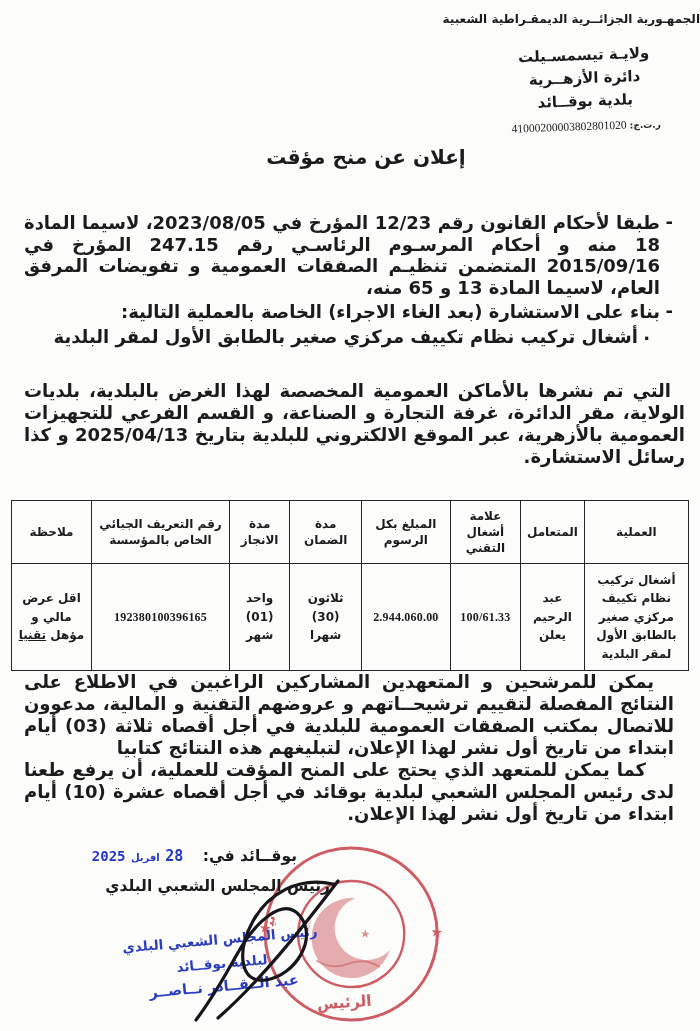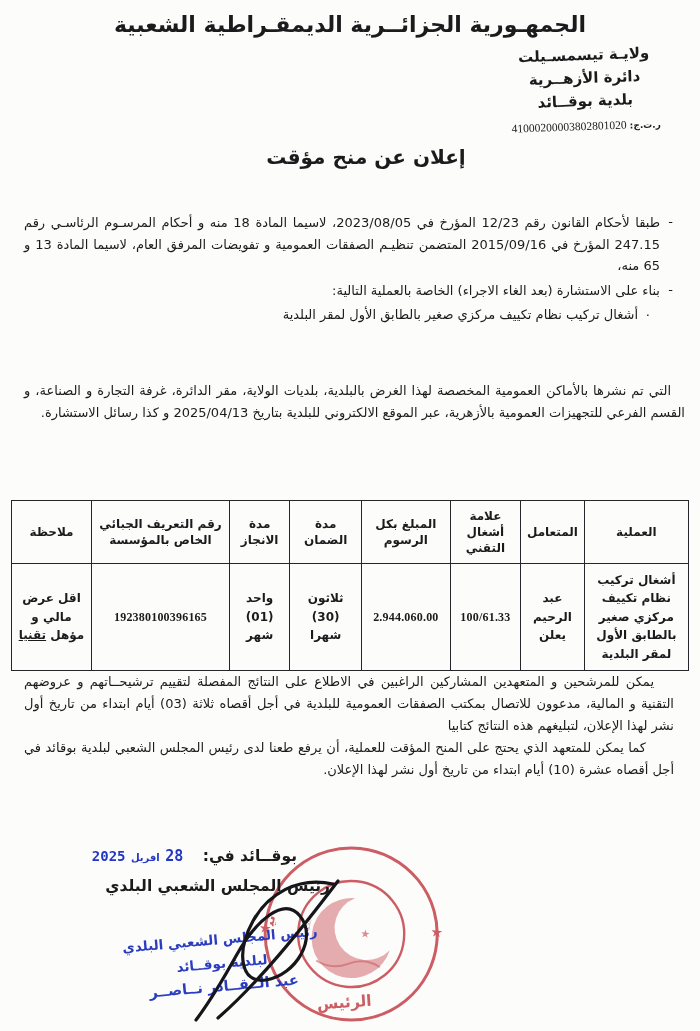--- a/index.html
+++ b/index.html
@@ -4,30 +4,30 @@
 <style>
   html,body{margin:0;padding:0;background:#ffffff;}
   .page{
     position:relative;width:700px;height:1031px;margin:0 auto;
     background:#fcfcfa;color:#1b1b1d;overflow:hidden;
     font-family:"DejaVu Sans",sans-serif;direction:rtl;
   }
   .abs{position:absolute;}
 
   
-  .republic{top:12px;left:0;right:0;text-align:center;font-size:22px;font-weight:bold;letter-spacing:.2px;}
+  .republic{top:12px;left:0;right:0;text-align:right;font-size:12px;font-weight:bold;letter-spacing:.2px;}
   .admin{top:44px;right:26px;width:178px;text-align:center;font-weight:bold;
          font-size:15px;line-height:23px;transform:rotate(-2deg);}
   .rc-line{font-size:9px;font-weight:bold;white-space:nowrap;margin-top:2px;}
   .rc-num{font-family:"Liberation Serif",serif;font-size:11.5px;font-weight:normal;letter-spacing:.3px;}
 
   .doc-title{top:145px;left:0;right:0;text-align:center;font-size:20px;font-weight:bold;transform:translateX(16px);}
 
   
-  .bodytxt{font-size:13px;font-weight:normal;line-height:21.5px;text-align:justify;}
+  .bodytxt{font-size:18px;font-weight:bold;line-height:21.5px;text-align:justify;}
   .preamble{top:212px;right:26px;left:24px;}
   .preamble ul{list-style:none;margin:0;padding:0;}
   .preamble li.b{position:relative;padding-right:14px;margin-bottom:3px;}
   .preamble li.b::before{content:"-";position:absolute;right:1px;top:-1px;}
   .preamble li.sub{position:relative;padding-right:36px;text-align:right;}
   .preamble li.sub::before{content:".";position:absolute;right:24px;top:-3px;}
 
   .pub-par{top:380px;right:15px;left:24px;text-indent:14px;line-height:22px;}
   .award-par{top:452px;right:26px;left:24px;text-indent:14px;line-height:22px;}
 

